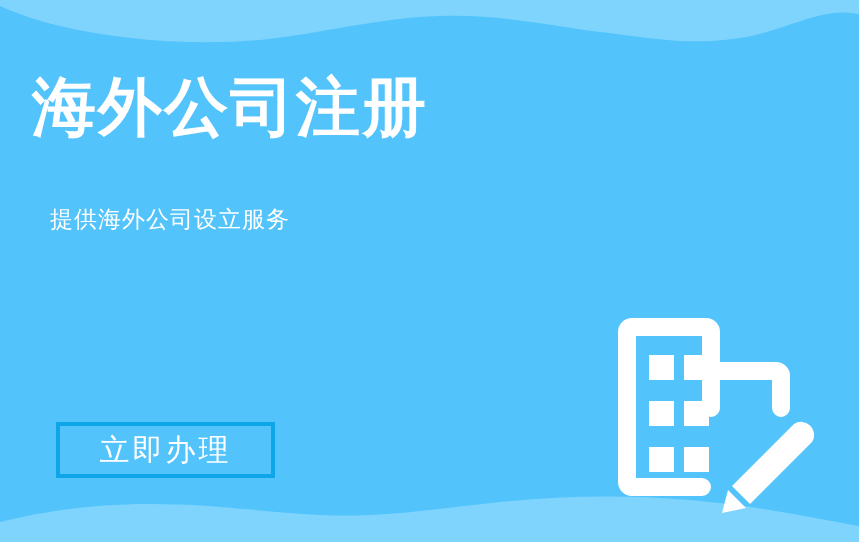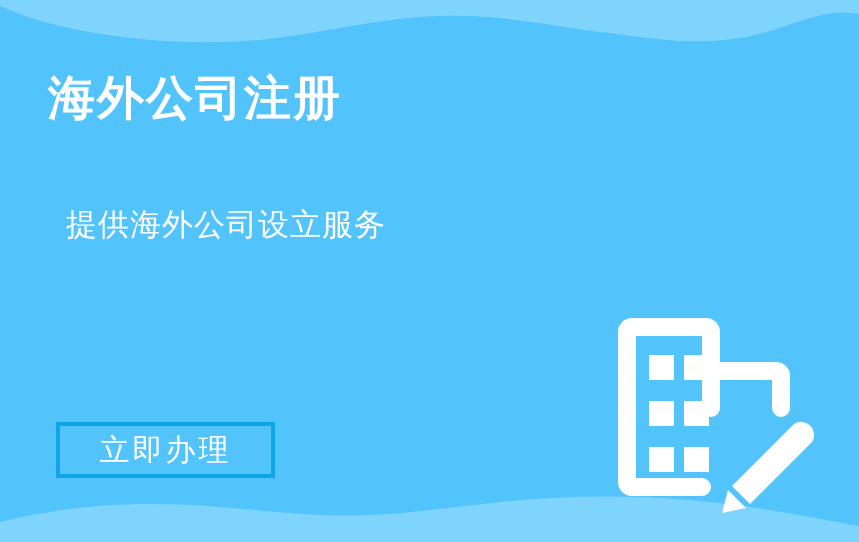--- a/index.html
+++ b/index.html
@@ -47,41 +47,40 @@
   }
   .wave-layer svg {
     display: block;
     width: 100%;
     height: 100%;
   }
 
   
   .headline {
     position: absolute;
-    left: 48px;
+    left: 32px;
     top: 72px;
     color: #ffffff;
-    font-size: 47px;
+    font-size: 64px;
     line-height: 1.12;
     font-weight: 700;
     letter-spacing: 2px;
     white-space: nowrap;
   }
 
   .subhead {
     position: absolute;
     left: 50px;
     top: 206px;
     color: #ffffff;
-    font-size: 31px;
+    font-size: 23px;
     line-height: 1.2;
     font-weight: 400;
     letter-spacing: 1px;
     white-space: nowrap;
-    margin-left: 16px;
   }
 
   
   .cta {
     position: absolute;
     left: 56px;
     top: 422px;
     width: 219px;
     height: 56px;
     box-sizing: border-box;

